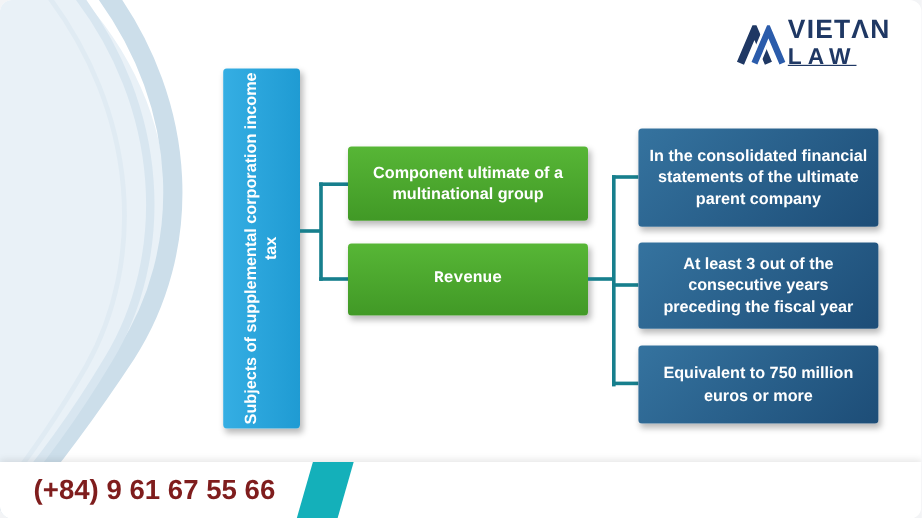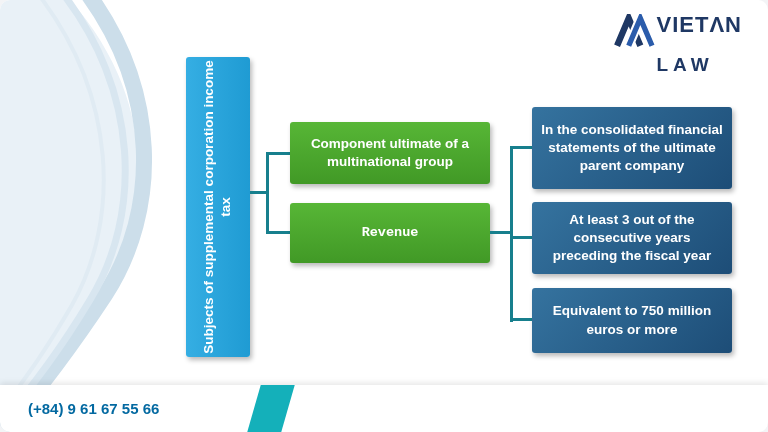--- a/index.html
+++ b/index.html
@@ -5,25 +5,25 @@
   html,body{margin:0;padding:0;background:#f3f4f6;}
   .canvas{
     position:relative;width:768px;height:432px;background:#ffffff;
     overflow:hidden;font-family:"Liberation Sans",sans-serif;
     border-radius:10px;margin:0 auto;
   }
   
   .swoosh{position:absolute;left:0;top:0;pointer-events:none;}
 
   
-  .logo{position:absolute;top:14px;right:26px;display:flex;align-items:flex-start;}
+  .logo{position:absolute;top:14px;right:26px;display:flex;align-items:flex-end;}
   .logo-text{display:flex;flex-direction:column;line-height:1.0;}
   .brand-line1{font-size:22px;font-weight:bold;color:#1f3864;letter-spacing:1px;}
   .brand-caret{font-weight:bold;}
-  .brand-line2{font-size:19px;font-weight:bold;color:#1f3864;letter-spacing:5px;margin-top:19px;}
+  .brand-line2{font-size:19px;font-weight:bold;color:#1f3864;letter-spacing:5px;margin-top:2px;text-decoration:underline;}
 
   
   .box{
     position:absolute;display:flex;align-items:center;justify-content:center;
     text-align:center;color:#ffffff;font-weight:bold;
     box-shadow:2px 3px 5px rgba(0,0,0,0.28);border-radius:3px;
     padding:4px 8px;box-sizing:border-box;
   }
   .root-box{
     left:186px;top:57px;width:64px;height:300px;
@@ -52,21 +52,21 @@
   
   .conn{position:absolute;background:#177f8d;}
 
   
   .footer{
     position:absolute;left:0;bottom:0;width:768px;height:47px;background:#ffffff;
     box-shadow:0 -2px 6px rgba(0,0,0,0.10);
   }
   .footer-phone{
     position:absolute;left:28px;top:0;height:47px;line-height:47px;
-    font-size:15px;font-weight:bold;color:#0369a1;
+    font-size:23px;font-weight:bold;color:#7f1d1d;
   }
   .footer-stripe{
     position:absolute;left:254px;top:0;width:34px;height:47px;
     background:#14b0ba;transform:skewX(-16deg);
   }
   .footer-right{
     position:absolute;left:408px;top:0;width:360px;height:47px;background:#e9edf0;
     clip-path:polygon(32px 0,100% 0,100% 100%,0 100%);
   }
   .footer-email{

